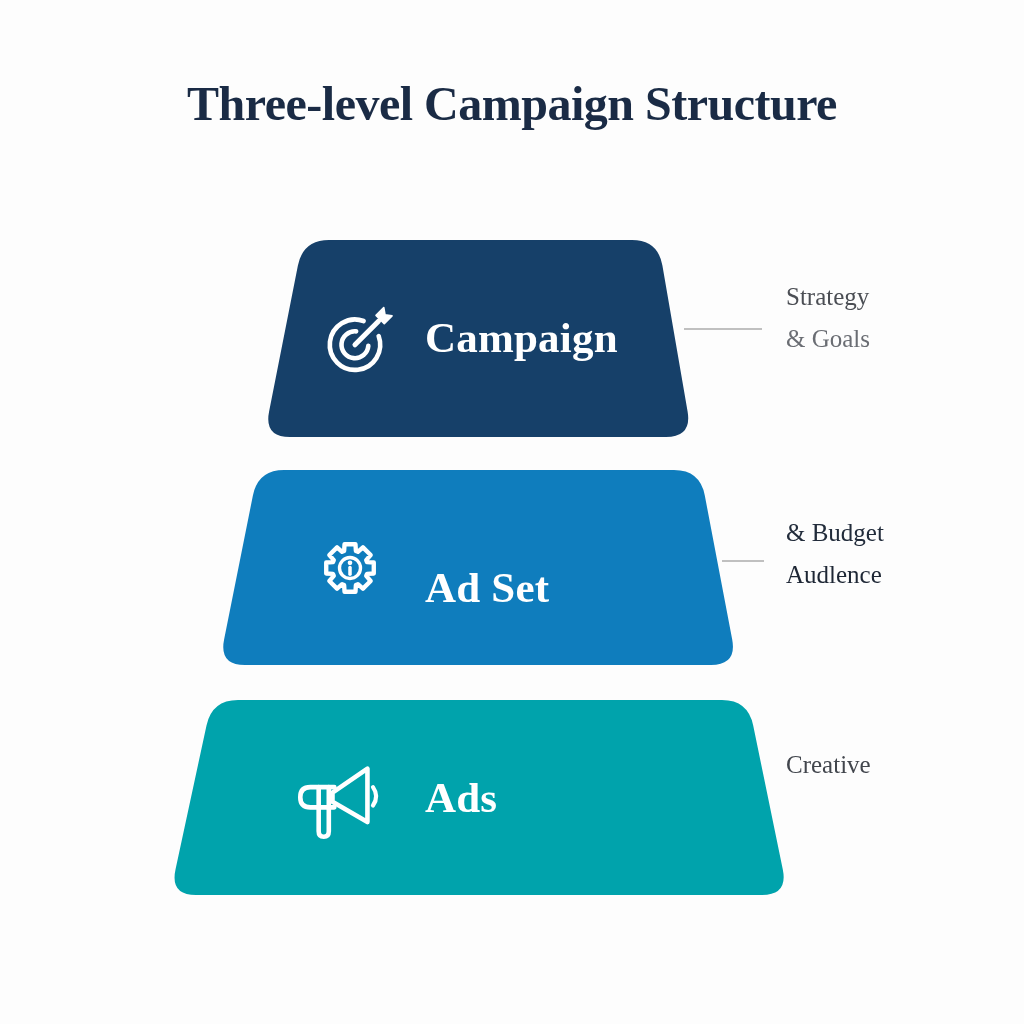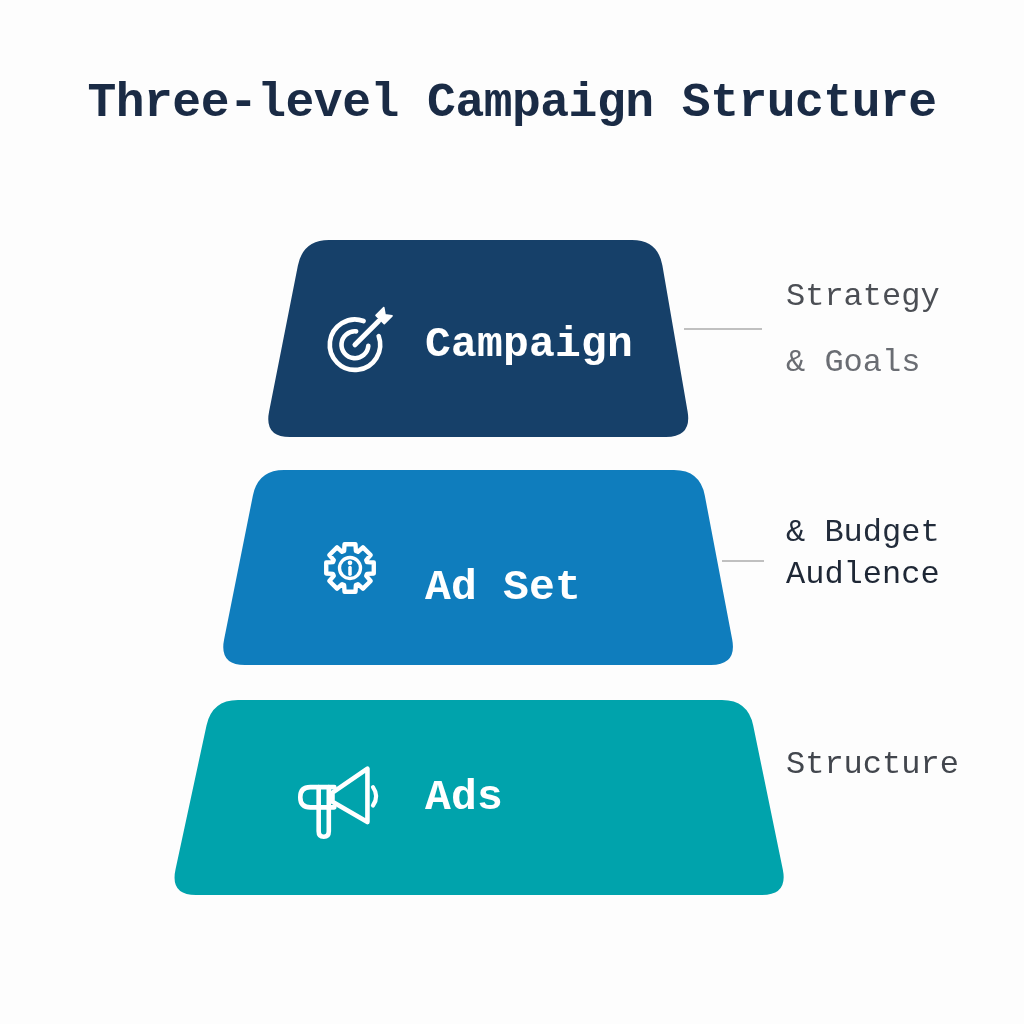--- a/index.html
+++ b/index.html
@@ -1,34 +1,34 @@
 <!DOCTYPE html>
 <html><head>
 <meta charset="utf-8">
 <style>
   html,body{margin:0;padding:0;background:#ffffff;}
   .stage{
     position:relative;width:1024px;height:1024px;overflow:hidden;
     background:#fdfdfd;
-    font-family:Liberation Mono, monospace;
+    font-family:Liberation Serif, serif;
   }
   .title{
     position:absolute;top:76px;left:0;width:1024px;
     text-align:center;font-size:48px;font-weight:700;letter-spacing:-0.5px;
   }
   #shapes{position:absolute;top:0;left:0;}
   .level-icon{position:absolute;}
   .level-label{
     position:absolute;left:425px;
     font-size:43px;font-weight:700;color:#ffffff;line-height:52px;
     letter-spacing:0.2px;white-space:nowrap;
   }
   .side-note{
     position:absolute;left:786px;
-    font-size:32px;font-weight:400;line-height:42px;white-space:nowrap;
+    font-size:25px;font-weight:400;line-height:42px;white-space:nowrap;
   }
   .side-note span{display:block;}
 </style>
 </head>
 <body>
 
 <div class="stage">
 
   <svg id="shapes" width="1024" height="1024" viewBox="0 0 1024 1024">
     <path d="M 329 240 H 632 Q 658 240 662.4 265.6 L 687.6 411.4 Q 692 437 666 437 H 290 Q 264 437 269.1 411.5 L 297.9 265.5 Q 303 240 329 240 Z" fill="#164069"></path>
@@ -39,24 +39,24 @@
   </svg>
 
   <div class="title" style="color: rgb(26, 43, 69);">Three-level Campaign Structure</div>
 
   <svg class="level-icon" style="left:318px;top:296px;" width="84" height="84" viewBox="0 0 100 100" fill="none" stroke="#ffffff" stroke-linecap="round" stroke-linejoin="round">
     <path stroke-width="5.5" d="M 54.3 29.8 A 30 30 0 1 0 72.2 47.7"></path>
     <path stroke-width="5.5" d="M 45.4 42.1 A 16 16 0 1 0 59.9 59.4"></path>
     <path stroke-width="6" d="M 44 58 L 72 30"></path>
     <path stroke-width="2" fill="#ffffff" d="M 78.9 32.9 L 88.1 23.7 L 79.7 22.3 L 78.3 13.9 L 69.1 23.1 Z"></path>
   </svg>
-  <div class="level-label" style="top:312px;margin-top:7px;">Campaign</div>
+  <div class="level-label" style="top:312px;">Campaign</div>
   <div class="side-note" style="top:276px;">
     <span style="color: rgb(75, 78, 84);">Strategy</span>
-    <span style="color: rgb(106, 109, 115); margin-top: 24px;">&amp; Goals</span>
+    <span style="color: rgb(106, 109, 115);">&amp; Goals</span>
   </div>
 
   <svg class="level-icon" style="left:308px;top:526px;" width="84" height="84" viewBox="0 0 100 100" fill="none" stroke="#ffffff" stroke-linecap="round" stroke-linejoin="round">
     <path stroke-width="5.2" d="M43.5 21.7 L56.5 21.7 L57.0 29.7 L59.4 30.7 L65.4 25.4 L74.6 34.6 L69.3 40.6 L70.3 43.0 L78.3 43.5 L78.3 56.5 L70.3 57.0 L69.3 59.4 L74.6 65.4 L65.4 74.6 L59.4 69.3 L57.0 70.3 L56.5 78.3 L43.5 78.3 L43.0 70.3 L40.6 69.3 L34.6 74.6 L25.4 65.4 L30.7 59.4 L29.7 57.0 L21.7 56.5 L21.7 43.5 L29.7 43.0 L30.7 40.6 L25.4 34.6 L34.6 25.4 L40.6 30.7 L43.0 29.7 Z"></path>
     <circle cx="50" cy="50" r="12.5" stroke-width="4"></circle>
     <circle cx="50" cy="43.8" r="1.4" stroke-width="2.8" fill="#ffffff"></circle>
     <path stroke-width="4.2" d="M 50 49.5 V 57.5"></path>
   </svg>
   <div class="level-label" style="top:562px;">Ad Set</div>
   <div class="side-note" style="top:512px;">
@@ -65,16 +65,16 @@
   </div>
 
   <svg class="level-icon" style="left:292px;top:754px;" width="92" height="92" viewBox="0 0 100 100" fill="none" stroke="#ffffff" stroke-linecap="round" stroke-linejoin="round">
     <path stroke-width="5" d="M 44 42 L 82 16 L 82 74 L 44 52 Z"></path>
     <path stroke-width="5" d="M 46 36 H 20 Q 9 36 9 47 Q 9 58 20 58 H 46"></path>
     <path stroke-width="5" d="M 29 36 V 84 Q 29 90 34.5 90 Q 40 90 40 84 V 36"></path>
     <path stroke-width="4.5" d="M 88 36 Q 95 46 88 56"></path>
   </svg>
   <div class="level-label" style="top:772px;">Ads</div>
   <div class="side-note" style="top:744px;">
-    <span style="color: rgb(66, 70, 77);">Structure</span>
+    <span style="color: rgb(66, 70, 77);">Creative</span>
   </div>
 
 </div>
 
 </body></html>

